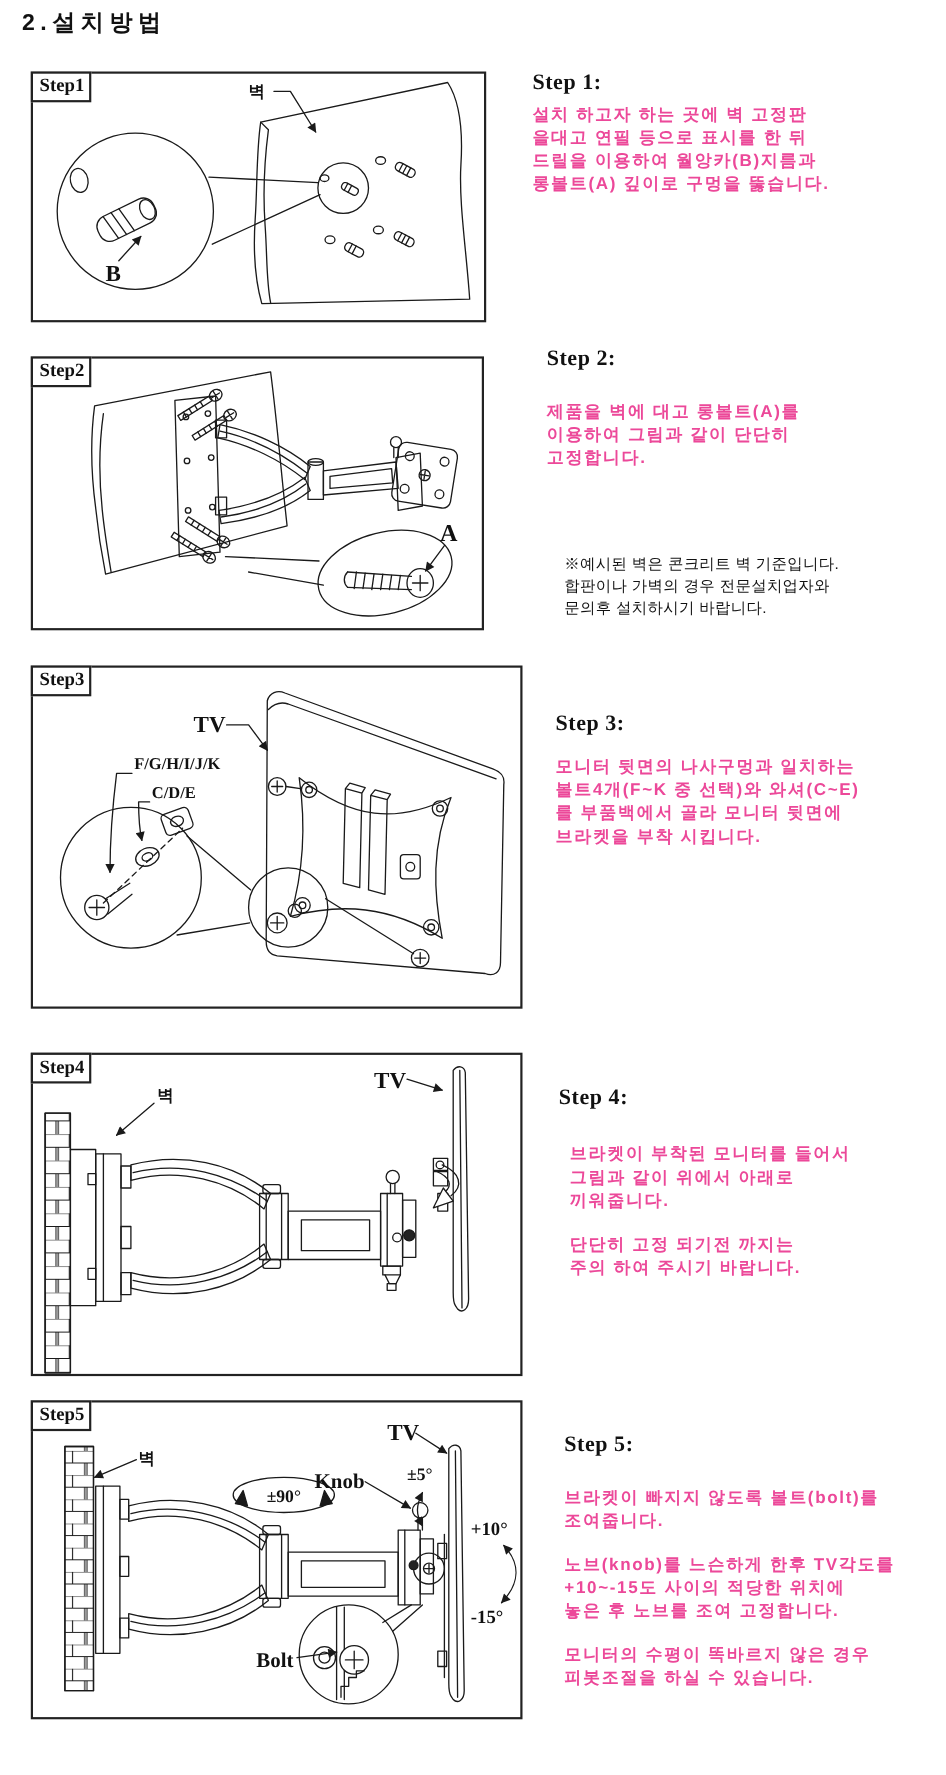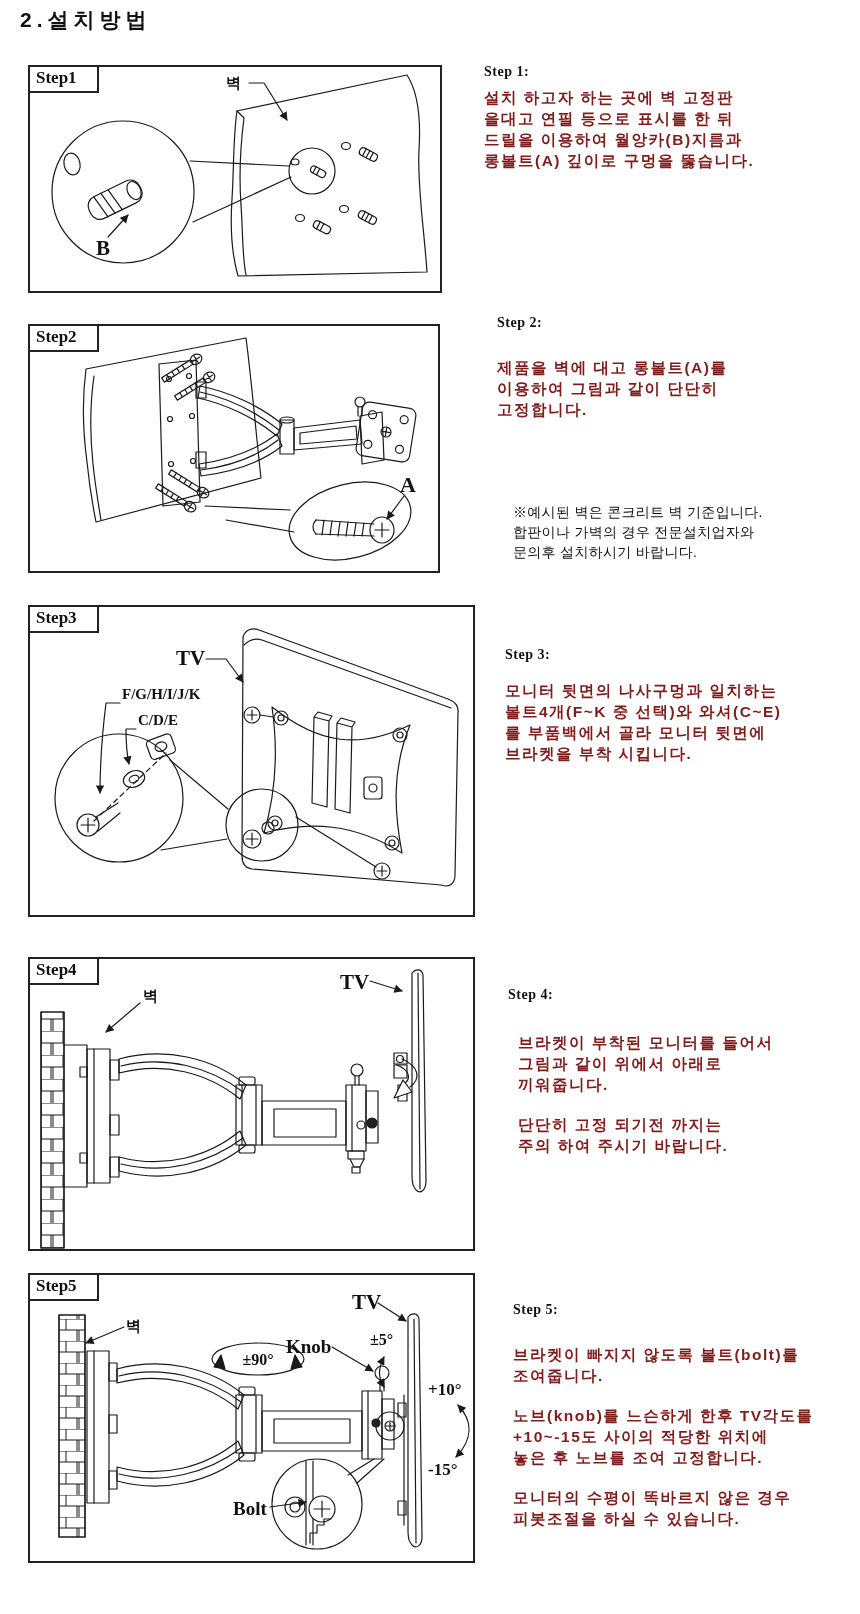--- a/index.html
+++ b/index.html
@@ -3,27 +3,27 @@
 <meta charset="utf-8">
 <style>
   html,body{margin:0;padding:0;background:#fff;}
   .page{position:relative;width:812px;height:1614px;background:#fff;color:#111;
         font-family:"Liberation Sans",sans-serif;overflow:hidden;}
   .title{position:absolute;left:20px;top:6px;font-size:21px;font-weight:bold;
          letter-spacing:5px;color:#111;}
   .figure{position:absolute;border:2px solid #222;background:#fff;box-sizing:border-box;}
   .badge{position:absolute;top:-2px;left:-2px;background:#fff;border:2px solid #222;
          font-family:"Liberation Serif",serif;font-weight:bold;font-size:17px;
-         padding:0 20px 2px 6px;line-height:22px;}
+         padding:0 4px 2px 6px;line-height:22px;}
   .figure svg{position:absolute;left:0;top:0;}
   .step-text{position:absolute;width:372px;}
-  .step-heading{font-family:"Liberation Serif",serif;font-size:14px;font-weight:bold;
+  .step-heading{font-family:"Liberation Serif",serif;font-size:20px;font-weight:bold;
                 margin:0;color:#111;letter-spacing:0.5px;}
   .para{white-space:pre-line;font-size:15.5px;line-height:21px;font-weight:bold;
-        letter-spacing:1.5px;margin:0 0 19px 0;color:#7f1d1d;}
+        letter-spacing:1.5px;margin:0 0 19px 0;color:#ec4899;}
   .note{white-space:pre-line;font-size:14px;line-height:20px;font-weight:normal;
         letter-spacing:0.3px;margin:0;color:#111;}
   .diag{stroke:#1a1a1a;fill:none;stroke-width:1.2;stroke-linecap:round;stroke-linejoin:round;}
   text{stroke:none;fill:#111;}
   .slab{font-family:"Liberation Serif",serif;font-weight:bold;}
   .klab{font-family:"Liberation Sans",sans-serif;font-weight:bold;}
 </style>
 </head>
 <body>
 

